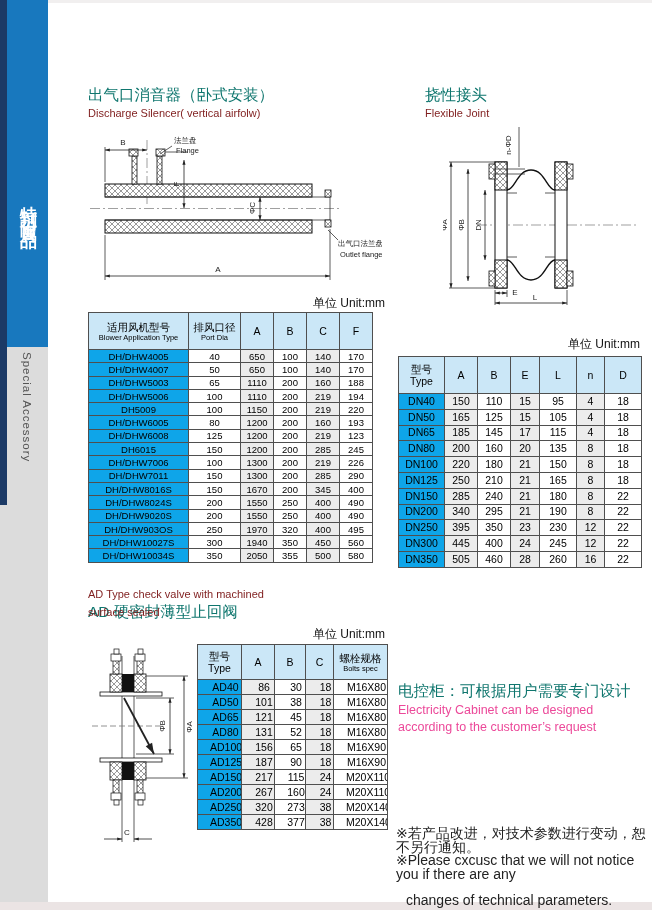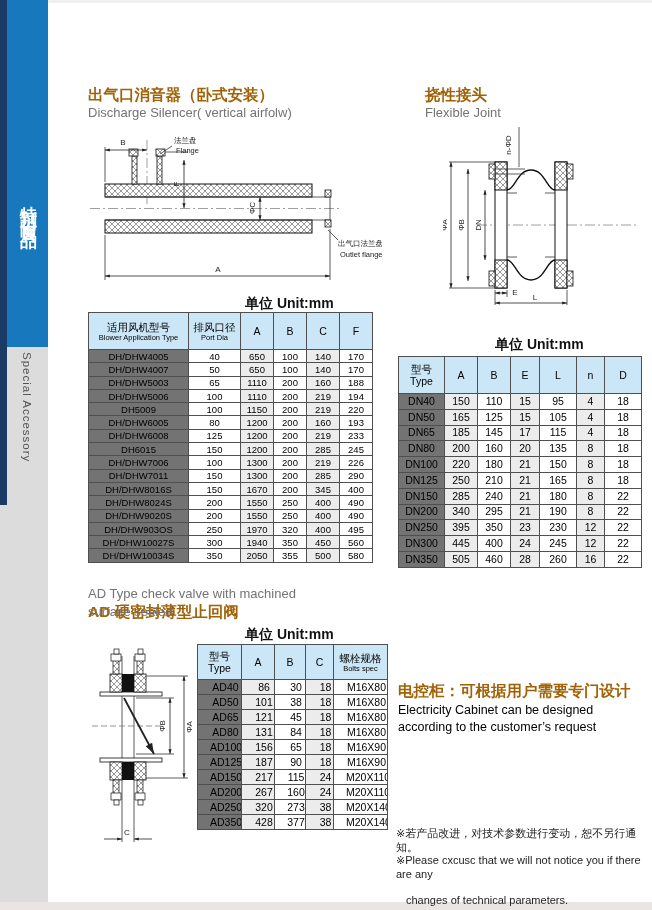--- a/index.html
+++ b/index.html
@@ -11,48 +11,48 @@
 
   
   .sb-gray { position:absolute; left:0; top:347px; width:48px; height:555px; background:#dcdcdc; }
   .sb-navy { position:absolute; left:0; top:0; width:7px; height:505px; background:#1c3a66; }
   .sb-blue { position:absolute; left:7px; top:0; width:41px; height:347px; background:#1878be; }
   .sb-zh   { position:absolute; left:17px; top:192px; writing-mode:vertical-rl; color:#fff;
              font-size:17px; letter-spacing:7px; font-weight:bold; }
   .sb-en   { position:absolute; left:21px; top:352px; writing-mode:vertical-rl; color:#555;
              font-size:11.5px; letter-spacing:1px; }
 
-  .title-zh { position:absolute; color:#a16207; font-weight:bold; font-size:15.5px; white-space:nowrap; }
-  .title-en { position:absolute; color:#737373; font-size:13px; white-space:nowrap; line-height:18px; }
-
-  .unit { position:absolute; font-size:14px; font-weight:bold; color:#111; }
+  .title-zh { position:absolute; color:#0f766e; font-weight:normal; font-size:15.5px; white-space:nowrap; }
+  .title-en { position:absolute; color:#7f1d1d; font-size:11px; white-space:nowrap; line-height:18px; }
+
+  .unit { position:absolute; font-size:12px; font-weight:normal; color:#111; text-align:right; }
 
   table.tbl { position:absolute; border-collapse:collapse; table-layout:fixed; background:#fff; }
   .tbl th, .tbl td { border:1px solid #4f4f4f; text-align:center; padding:0; overflow:hidden; white-space:nowrap; }
   .tbl th { background:#cbe7f7; font-weight:normal; }
   .tbl .h-zh { font-size:10.5px; line-height:12px;text-align:center; }
   .tbl .h-en { font-size:7.5px; line-height:9px; }
-  .tbl td:first-child { background:#737373; }
+  .tbl td:first-child { background:#0ea5e9; }
   .tbl.stripe-odd  td:nth-child(odd):not(:first-child) { background:#ececec; }
   .tbl.stripe-even td:nth-child(even) { background:#ececec; }
 
   #tbl-silencer { left:88px; top:312px; width:284px; }
   #tbl-silencer td { height:12.3px; font-size:9.5px; line-height:11px; }
   #tbl-silencer th { height:36px; }
 
   #tbl-flex { left:398px; top:356px; width:243px; }
   #tbl-flex td { height:14.8px; font-size:10.5px; line-height:13px; }
   #tbl-flex th { height:36px; font-size:11px; }
 
   #tbl-ad { left:197px; top:644px; width:190px; }
   #tbl-ad td { height:14px; font-size:10.5px; line-height:13px;padding-left:12px; }
   #tbl-ad th { height:34px; font-size:11px; }
 
-  .cab-en { position:absolute; left:398px; top:702px; font-size:12.5px; color:#000000; line-height:17px; }
-  .notes  { position:absolute; left:396px; top:827px; font-size:11px; color:#222; line-height:13.5px; }
+  .cab-en { position:absolute; left:398px; top:702px; font-size:12.5px; color:#ec4899; line-height:17px; }
+  .notes  { position:absolute; left:396px; top:827px; font-size:14px; color:#222; line-height:13.5px; }
   .notes .indent { padding-left:10px;margin-top:13px; }
 
   svg { position:absolute; }
   svg text { font-family:"Liberation Sans","DejaVu Sans",sans-serif; fill:#222; }
   .dim   { stroke:#222; stroke-width:0.8; fill:none; }
   .thin  { stroke:#333; stroke-width:0.8; fill:none; }
   .thick { stroke:#111; stroke-width:1.4; fill:none; }
   .cl    { stroke:#777; stroke-width:0.7; stroke-dasharray:10 3 2 3; fill:none; }
 </style>
 </head>
@@ -247,21 +247,21 @@
           <td>200</td>
           <td>160</td>
           <td>193</td>
         </tr>
         <tr>
           <td>DH/DHW6008</td>
           <td>125</td>
           <td>1200</td>
           <td>200</td>
           <td>219</td>
-          <td>233</td>
+          <td>123</td>
         </tr>
         <tr>
           <td>DH6015</td>
           <td>150</td>
           <td>1200</td>
           <td>200</td>
           <td>285</td>
           <td>245</td>
         </tr>
         <tr>
@@ -561,21 +561,21 @@
         <tr>
           <td>AD65</td>
           <td>121</td>
           <td>45</td>
           <td>18</td>
           <td>M16X80</td>
         </tr>
         <tr>
           <td>AD80</td>
           <td>131</td>
-          <td>84</td>
+          <td>52</td>
           <td>18</td>
           <td>M16X80</td>
         </tr>
         <tr>
           <td>AD100</td>
           <td>156</td>
           <td>65</td>
           <td>18</td>
           <td>M16X90</td>
         </tr>

